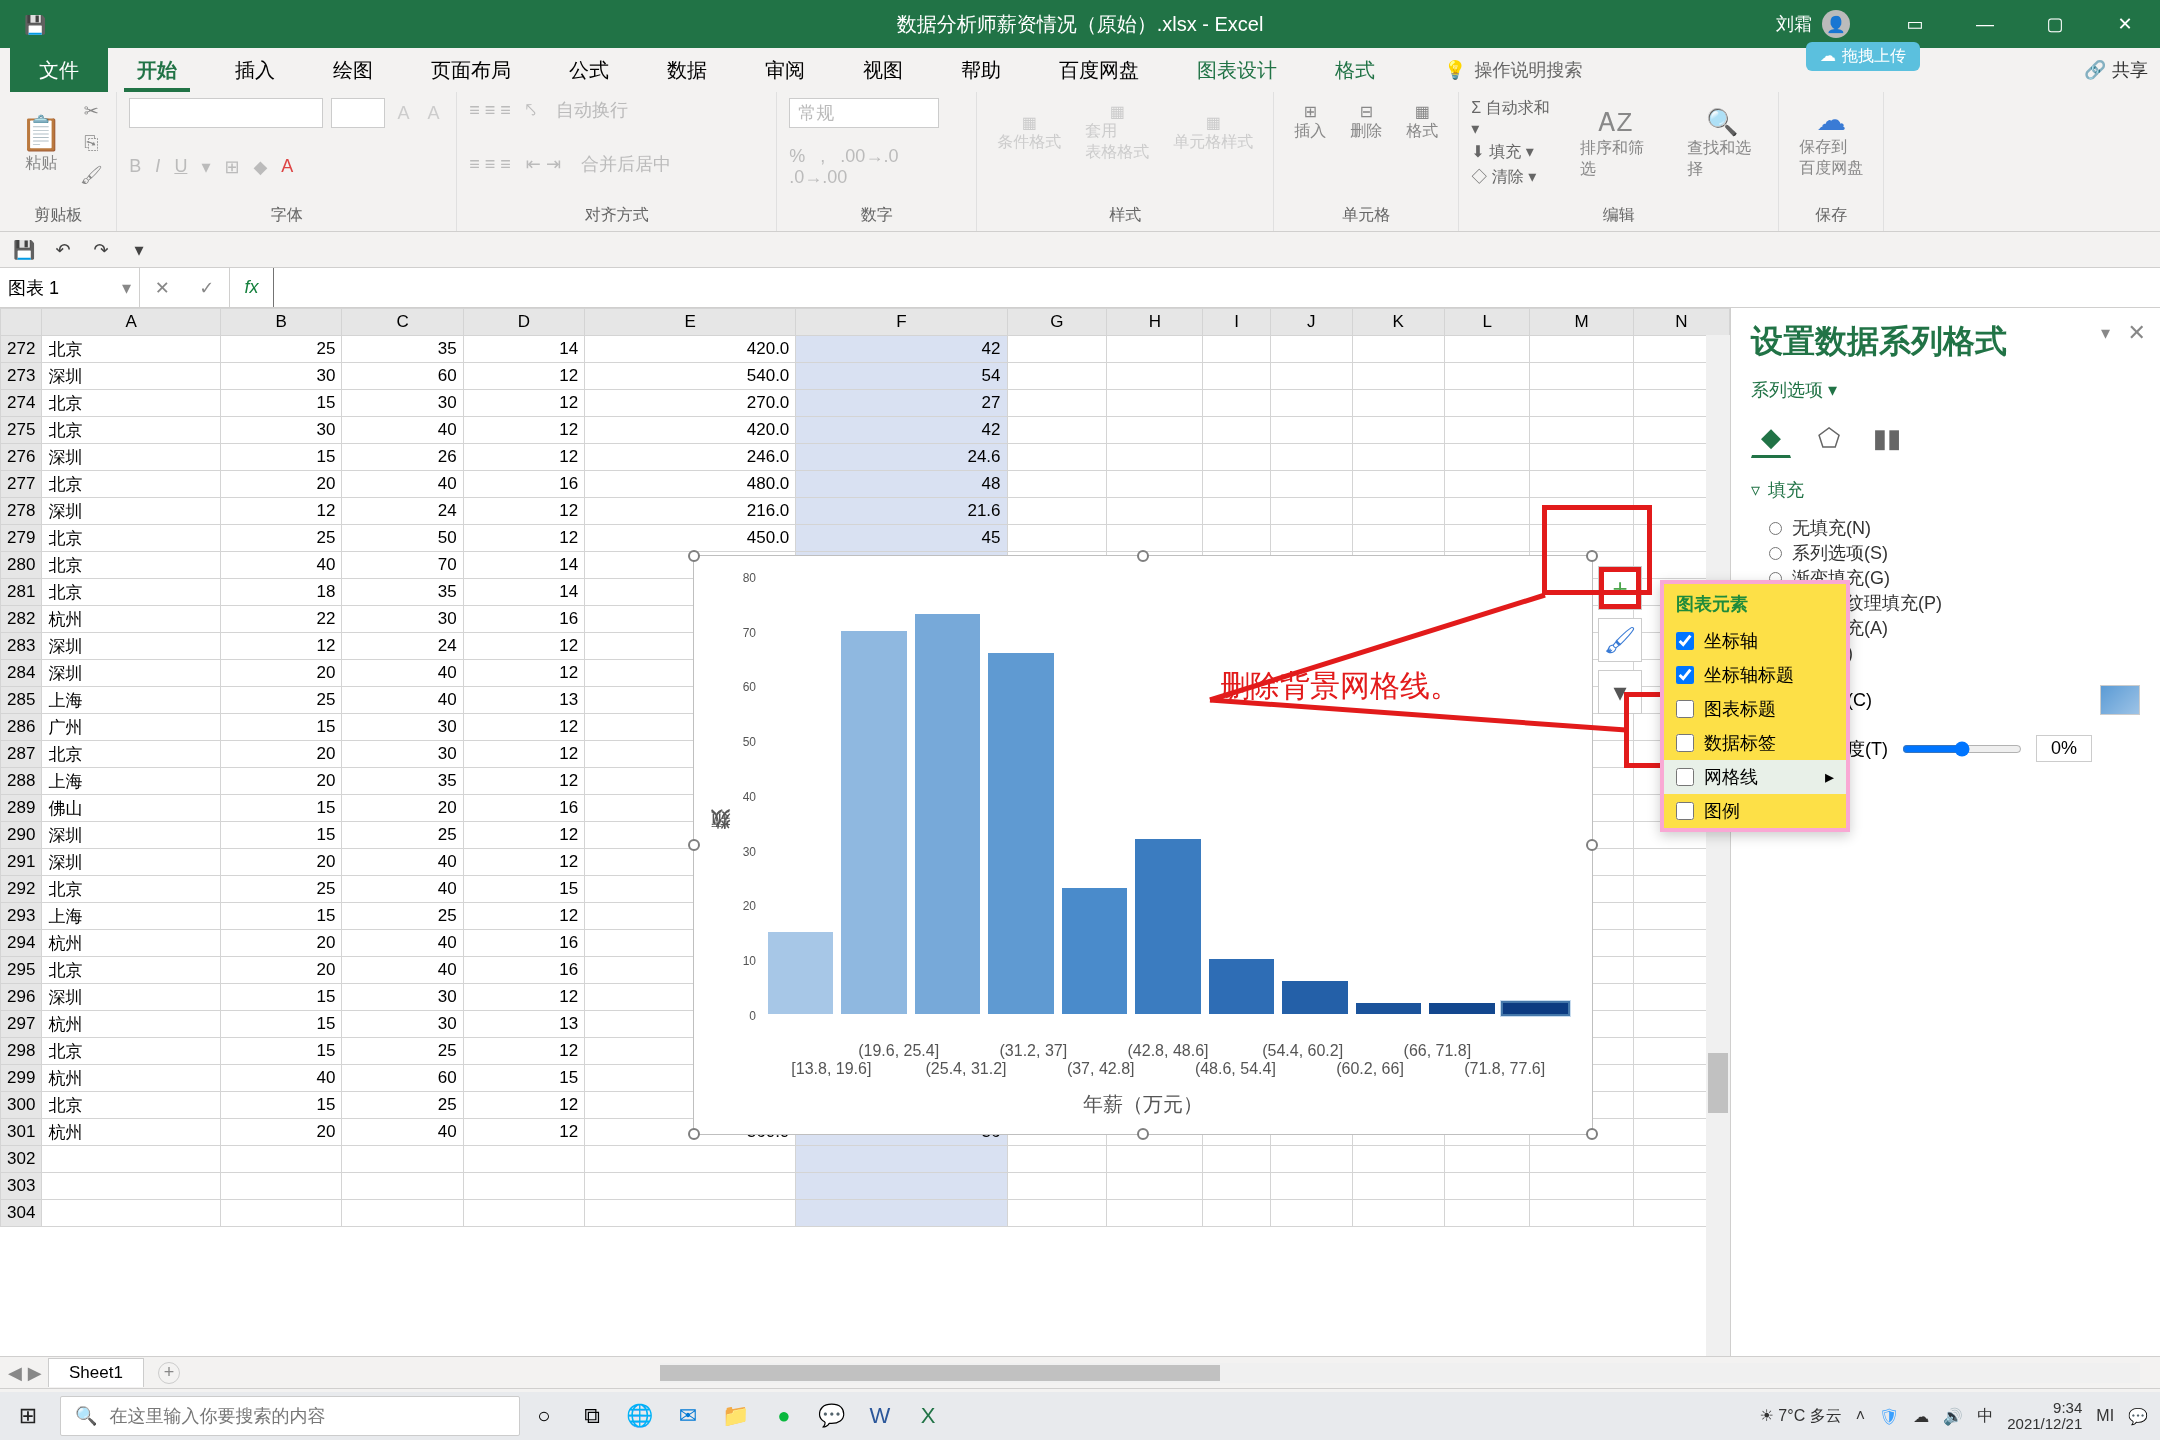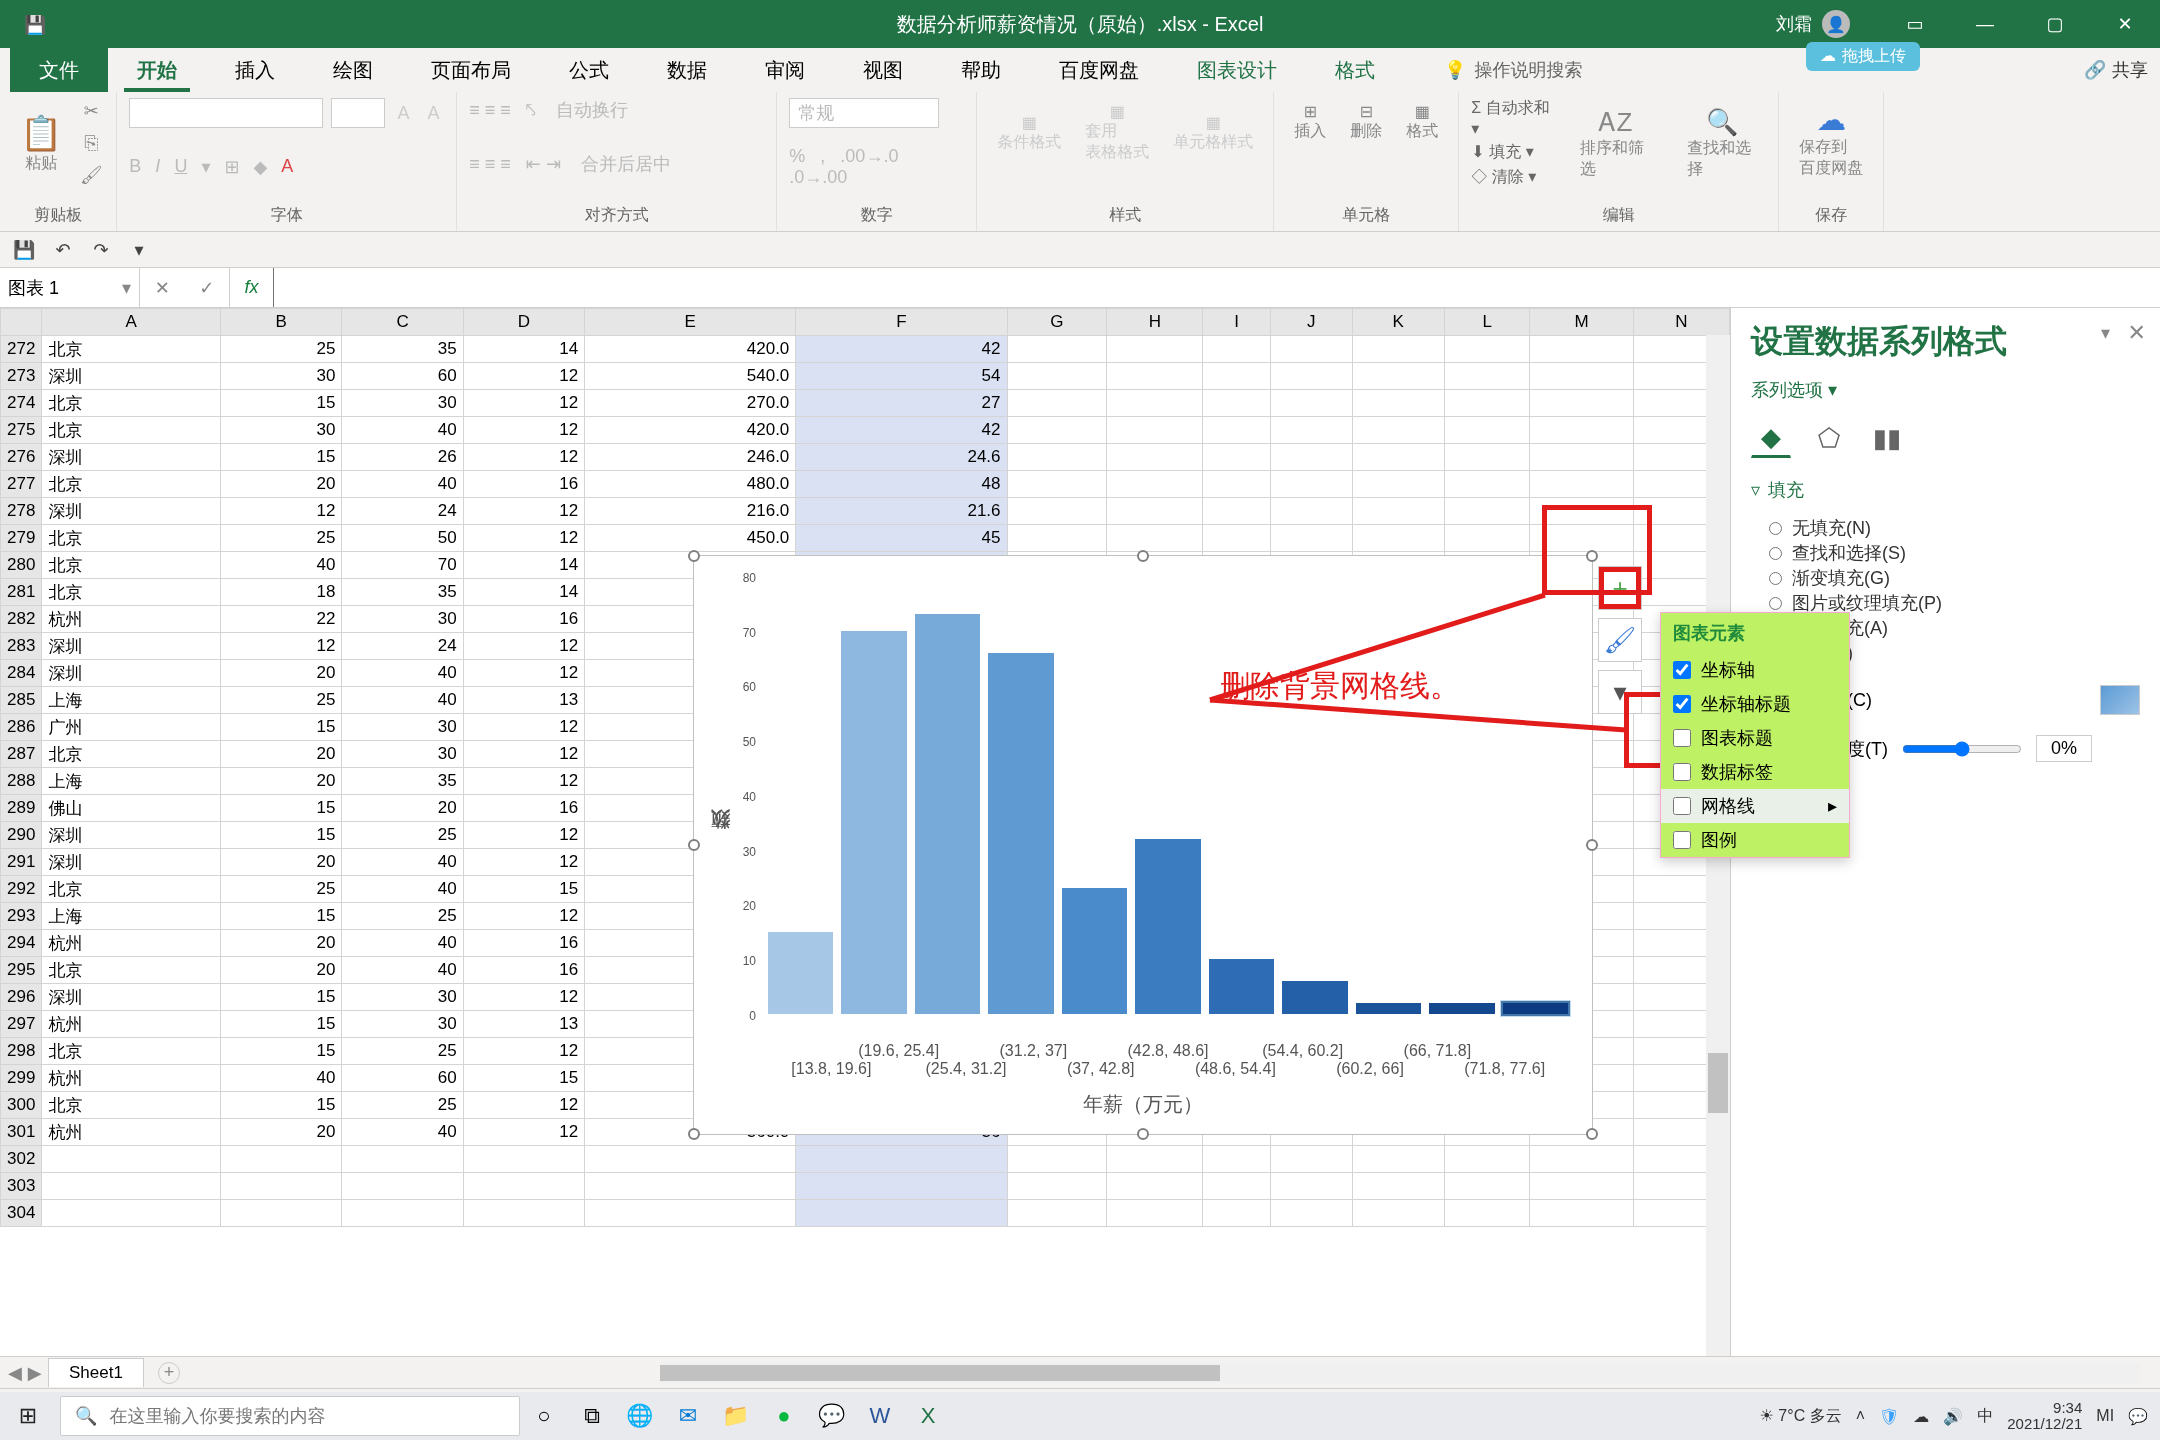--- a/index.html
+++ b/index.html
@@ -82,21 +82,21 @@
 .tick-label { position: absolute; font-size: 12px; color: #555; }
 .x-cats { position: absolute; bottom: 56px; left: 70px; right: 20px; font-size: 16px; color: #555; }
 .x-cats .row1, .x-cats .row2 { display: flex; }
 .x-cats span { flex: 1; text-align: center; }
 
 
 .annotation { position: absolute; color: #e21b1b; font-size: 30px; font-weight: 500; }
 .anno-box { position: absolute; border: 5px solid #e21b1b; }
 
 
-.chart-flyout { position: absolute; left: 1660px; top: 612px; width: 190px; background: #bef264; border: 1px solid #f9a8d4; box-shadow: 0 4px 12px rgba(0,0,0,.2); z-index: 20; font-size: 18px; }
+.chart-flyout { position: absolute; left: 1660px; top: 580px; width: 190px; background: #fde047; border: 4px solid #f9a8d4; box-shadow: 0 4px 12px rgba(0,0,0,.2); z-index: 20; font-size: 18px; }
 .chart-flyout .fly-title { color: #1f8b3b; font-weight: 600; padding: 8px 12px; }
 .chart-flyout .fly-item { padding: 5px 12px; display: flex; align-items: center; gap: 10px; }
 .chart-flyout .fly-item.hover { background: #e8f0e8; }
 .chart-flyout input[type=checkbox] { width: 18px; height: 18px; }
 .chart-flyout .arrow { margin-left: auto; }
 
 
 .format-pane { position: absolute; right: 0; top: 308px; bottom: 80px; width: 430px; border-left: 1px solid #d0cfce; background: #fff; padding: 12px 20px; }
 .format-pane h2 { color: #217346; font-size: 32px; font-weight: 600; margin-bottom: 14px; }
 .format-pane .series-opts { color: #217346; font-size: 18px; margin-bottom: 16px; }
@@ -1005,21 +1005,21 @@
     <div class="it">▮▮</div>
   </div>
   <div class="section-head">▿ <span>填充</span></div>
   <div class="radio-list" id="fill-radios">
       <label>
         <input type="radio" name="fill" style="">
         <span>无填充(N)</span>
       </label>
       <label>
         <input type="radio" name="fill" style="">
-        <span>查找和选择(S)</span>
+        <span>系列选项(S)</span>
       </label>
       <label>
         <input type="radio" name="fill" style="">
         <span>渐变填充(G)</span>
       </label>
       <label>
         <input type="radio" name="fill" style="">
         <span>图片或纹理填充(P)</span>
       </label>
       <label>

